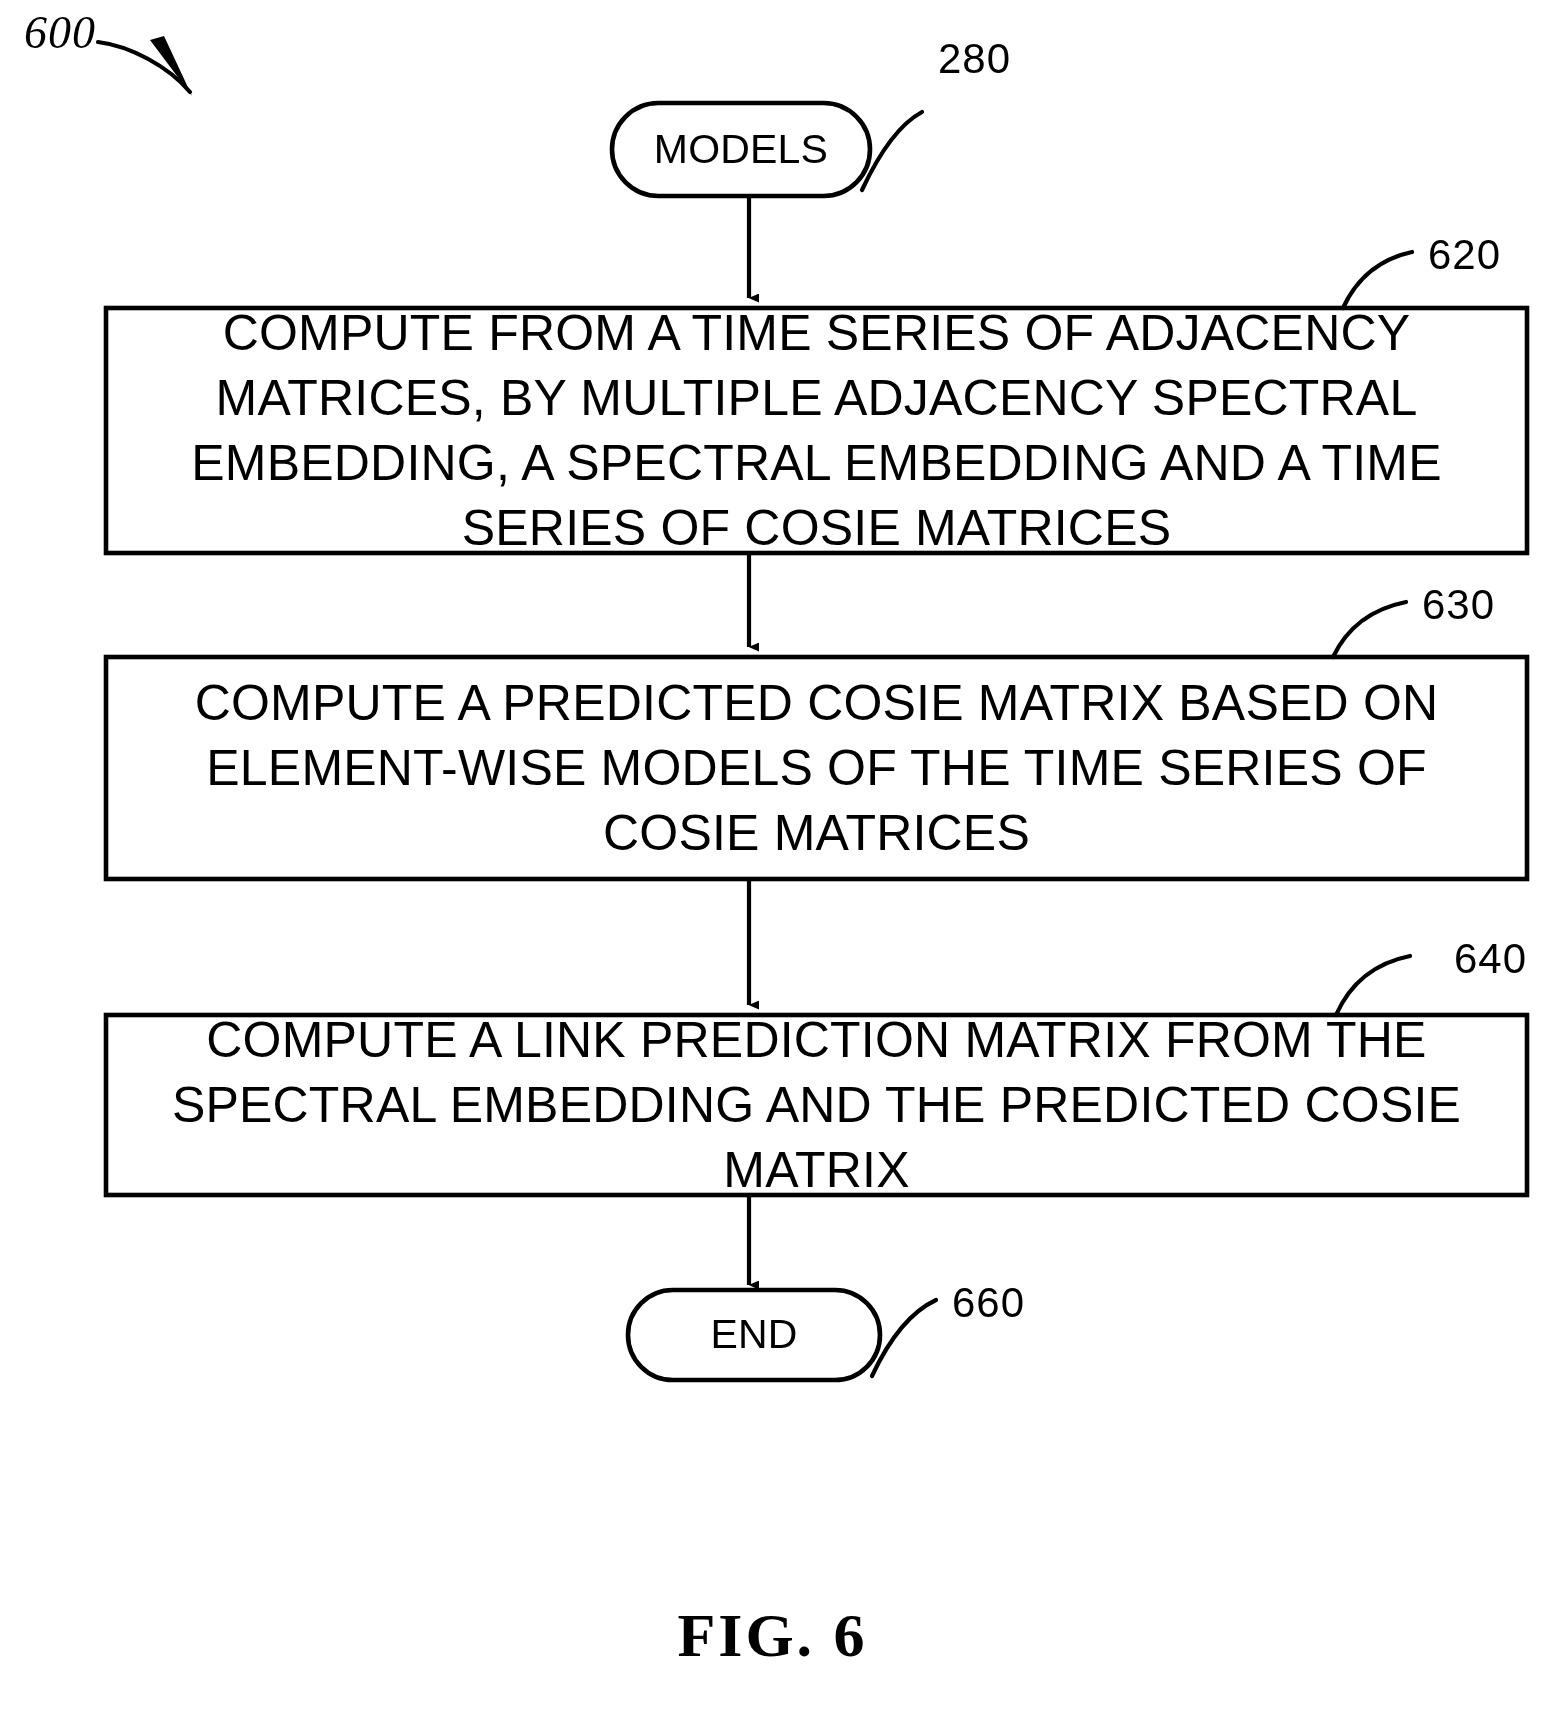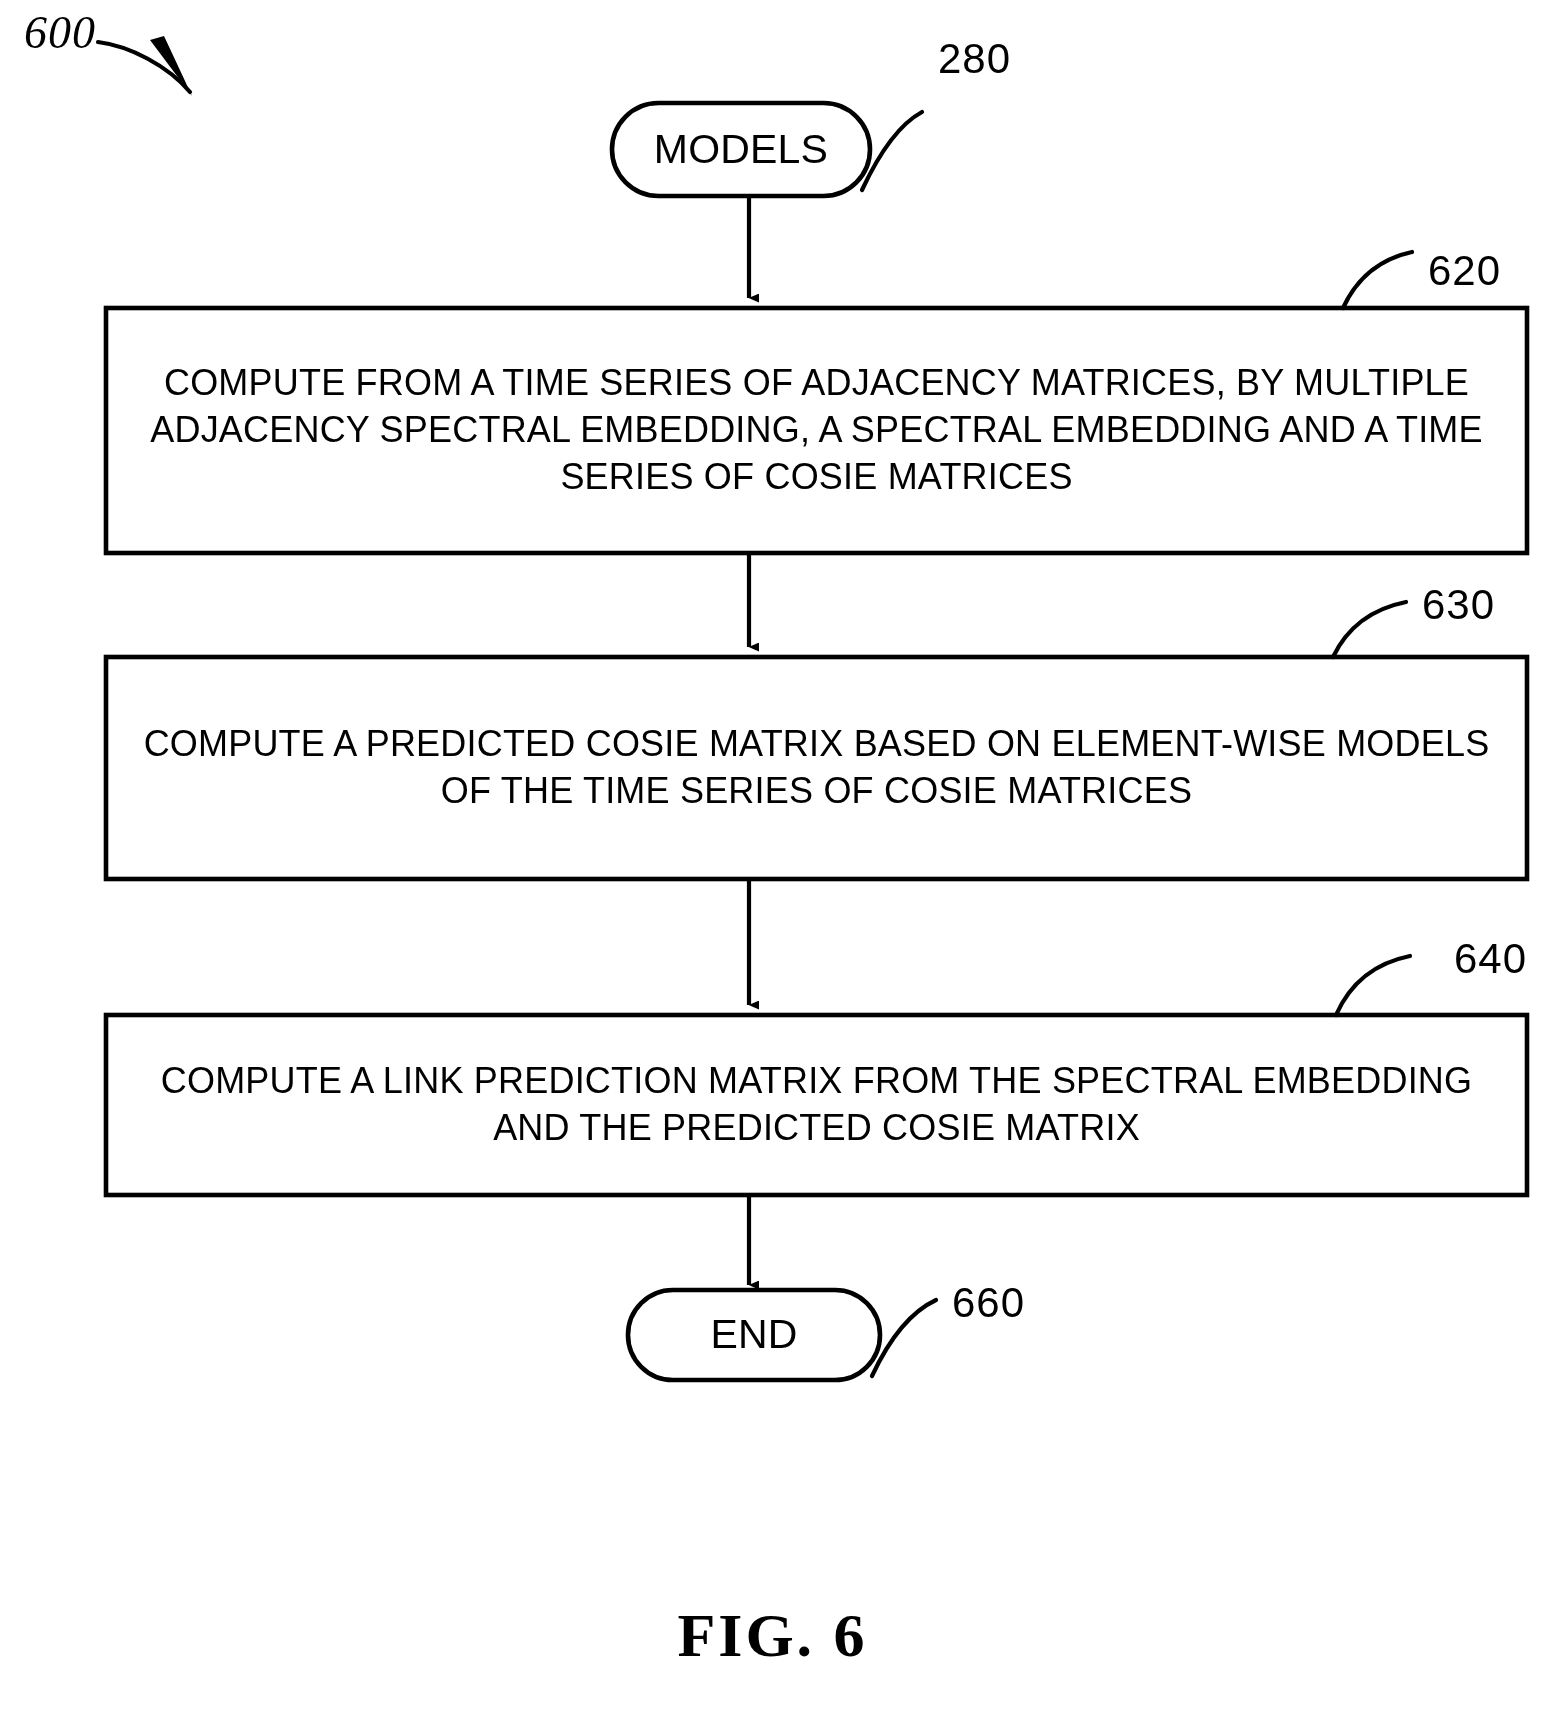--- a/index.html
+++ b/index.html
@@ -35,21 +35,21 @@
     text-align: center;
     box-sizing: border-box;
     line-height: 1.30;
     letter-spacing: 0.2px;
   }
   .terminal-label {
     font-size: 41px;
     font-family: "Liberation Sans", sans-serif;
   }
   .process-label {
-    font-size: 36px;
+    font-size: 50px;
     font-family: "Liberation Sans", sans-serif;
     padding: 0 22px;
   }
   .ref-num {
     position: absolute;
     font-size: 42px;
     font-family: "Liberation Sans", sans-serif;
     letter-spacing: 1px;
     white-space: nowrap;
   }
@@ -117,21 +117,21 @@
   </svg>
 
   <div class="fig-num-600" style="left:24px; top:6px;">600</div>
 
   <div class="node-text terminal-label" style="left:612px; top:103px; width:258px; height:93px;">MODELS</div>
 
   <div class="ref-num" style="left:938px; top:35px;">280</div>
 
   <div class="node-text process-label" style="left:106px; top:308px; width:1421px; height:245px;">COMPUTE FROM A TIME SERIES OF ADJACENCY MATRICES, BY MULTIPLE ADJACENCY SPECTRAL EMBEDDING, A SPECTRAL EMBEDDING AND A TIME SERIES OF COSIE MATRICES</div>
 
-  <div class="ref-num" style="left:1428px; top:231px;margin-top:16px;">620</div>
+  <div class="ref-num" style="left:1428px; top:231px;">620</div>
 
   <div class="node-text process-label" style="left:106px; top:657px; width:1421px; height:222px;">COMPUTE A PREDICTED COSIE MATRIX BASED ON ELEMENT-WISE MODELS OF THE TIME SERIES OF COSIE MATRICES</div>
 
   <div class="ref-num" style="left:1422px; top:581px;">630</div>
 
   <div class="node-text process-label" style="left:106px; top:1015px; width:1421px; height:180px;">COMPUTE A LINK PREDICTION MATRIX FROM THE SPECTRAL EMBEDDING AND THE PREDICTED COSIE MATRIX</div>
 
   <div class="ref-num" style="left:1426px; top:935px;margin-left:28px;">640</div>
 
   <div class="node-text terminal-label" style="left:628px; top:1290px; width:252px; height:90px;">END</div>

